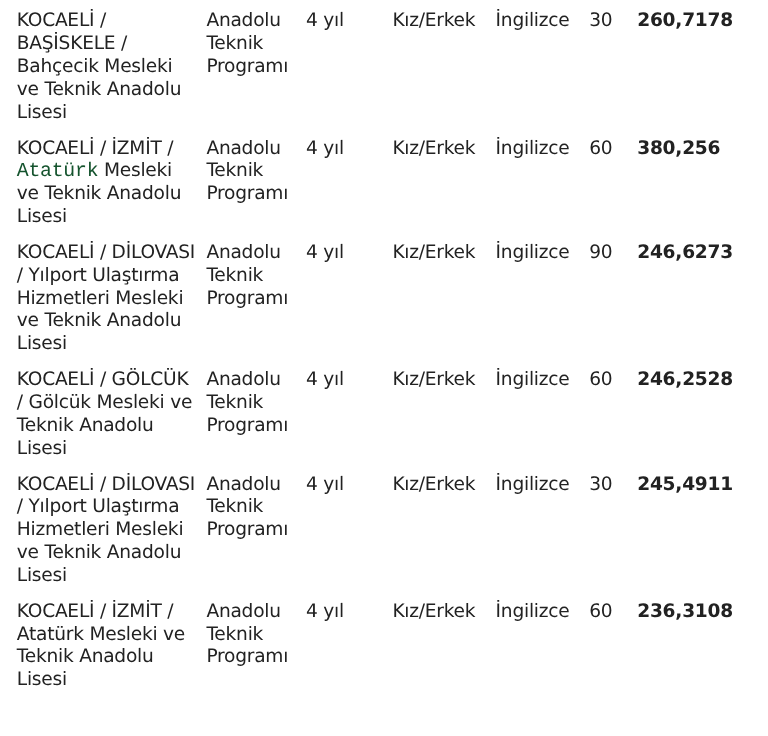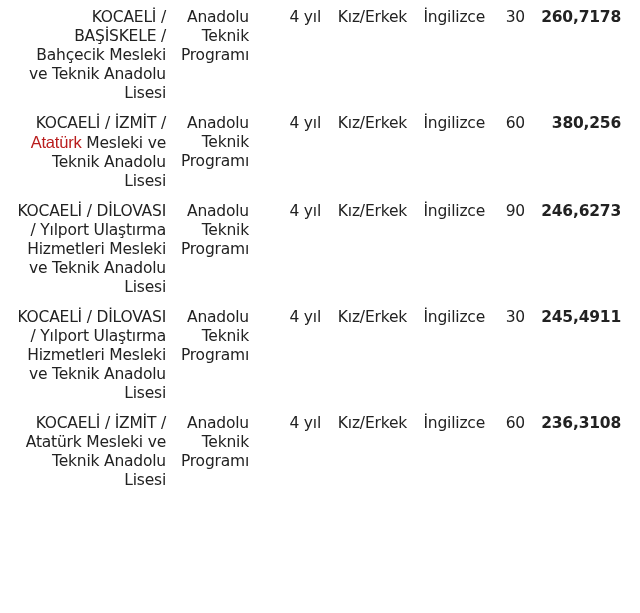--- a/index.html
+++ b/index.html
@@ -1,28 +1,28 @@
 <!DOCTYPE html>
 <html><head>
 <meta charset="utf-8">
 <style>
   html, body { margin: 0; padding: 0; background: #ffffff; }
   body { width: 640px; height: 613px; overflow: hidden; position: relative;
          font-family: "DejaVu Sans", sans-serif; color: #222222; }
   table { border-collapse: collapse; position: absolute; left: 11px; top: 5px; }
-  td { vertical-align: top; padding: 3px 3px; font-size: 15.5px; line-height: 19px; letter-spacing: -0.2px; text-align: right; }
+  td { vertical-align: top; padding: 3px 3px; font-size: 15.5px; line-height: 19px; letter-spacing: -0.2px; }
   tr.row td { padding-bottom: 8px; }
   td.c1 { width: 152px; }
   td.c2 { width: 77px; }
   td.c3 { width: 66px; }
   td.c4 { width: 80px; margin-top: 40px; }
   td.c5 { width: 72px; margin-top: 40px; }
   td.c6 { width: 34px; margin-top: 16px; }
   td.c7 { width: 90px; font-weight: bold; }
-  a.link { color: #b91c1c; text-decoration: none; font-family: Liberation Sans, sans-serif; font-size: 16.5px; }
+  a.link { color: #14532d; text-decoration: none; font-family: Liberation Mono, monospace; font-size: 16.5px; }
 </style>
 </head>
 <body>
 
 <table>
   <tbody>
     <tr class="row">
       <td class="c1"><span>KOCAELİ / BAŞİSKELE / Bahçecik Mesleki ve Teknik Anadolu Lisesi</span></td>
       <td class="c2">Anadolu Teknik Programı</td>
       <td class="c3">4 yıl</td>
@@ -43,20 +43,29 @@
     <tr class="row">
       <td class="c1"><span>KOCAELİ / DİLOVASI / Yılport Ulaştırma Hizmetleri Mesleki ve Teknik Anadolu Lisesi</span></td>
       <td class="c2">Anadolu Teknik Programı</td>
       <td class="c3">4 yıl</td>
       <td class="c4">Kız/Erkek</td>
       <td class="c5">İngilizce</td>
       <td class="c6">90</td>
       <td class="c7">246,6273</td>
     </tr>
     <tr class="row">
+      <td class="c1"><span>KOCAELİ / GÖLCÜK / Gölcük Mesleki ve Teknik Anadolu Lisesi</span></td>
+      <td class="c2">Anadolu Teknik Programı</td>
+      <td class="c3">4 yıl</td>
+      <td class="c4">Kız/Erkek</td>
+      <td class="c5">İngilizce</td>
+      <td class="c6">60</td>
+      <td class="c7">246,2528</td>
+    </tr>
+    <tr class="row">
       <td class="c1"><span>KOCAELİ / DİLOVASI / Yılport Ulaştırma Hizmetleri Mesleki ve Teknik Anadolu Lisesi</span></td>
       <td class="c2">Anadolu Teknik Programı</td>
       <td class="c3">4 yıl</td>
       <td class="c4">Kız/Erkek</td>
       <td class="c5">İngilizce</td>
       <td class="c6">30</td>
       <td class="c7">245,4911</td>
     </tr>
     <tr class="row">
       <td class="c1"><span>KOCAELİ / İZMİT / Atatürk Mesleki ve Teknik Anadolu Lisesi</span></td>

